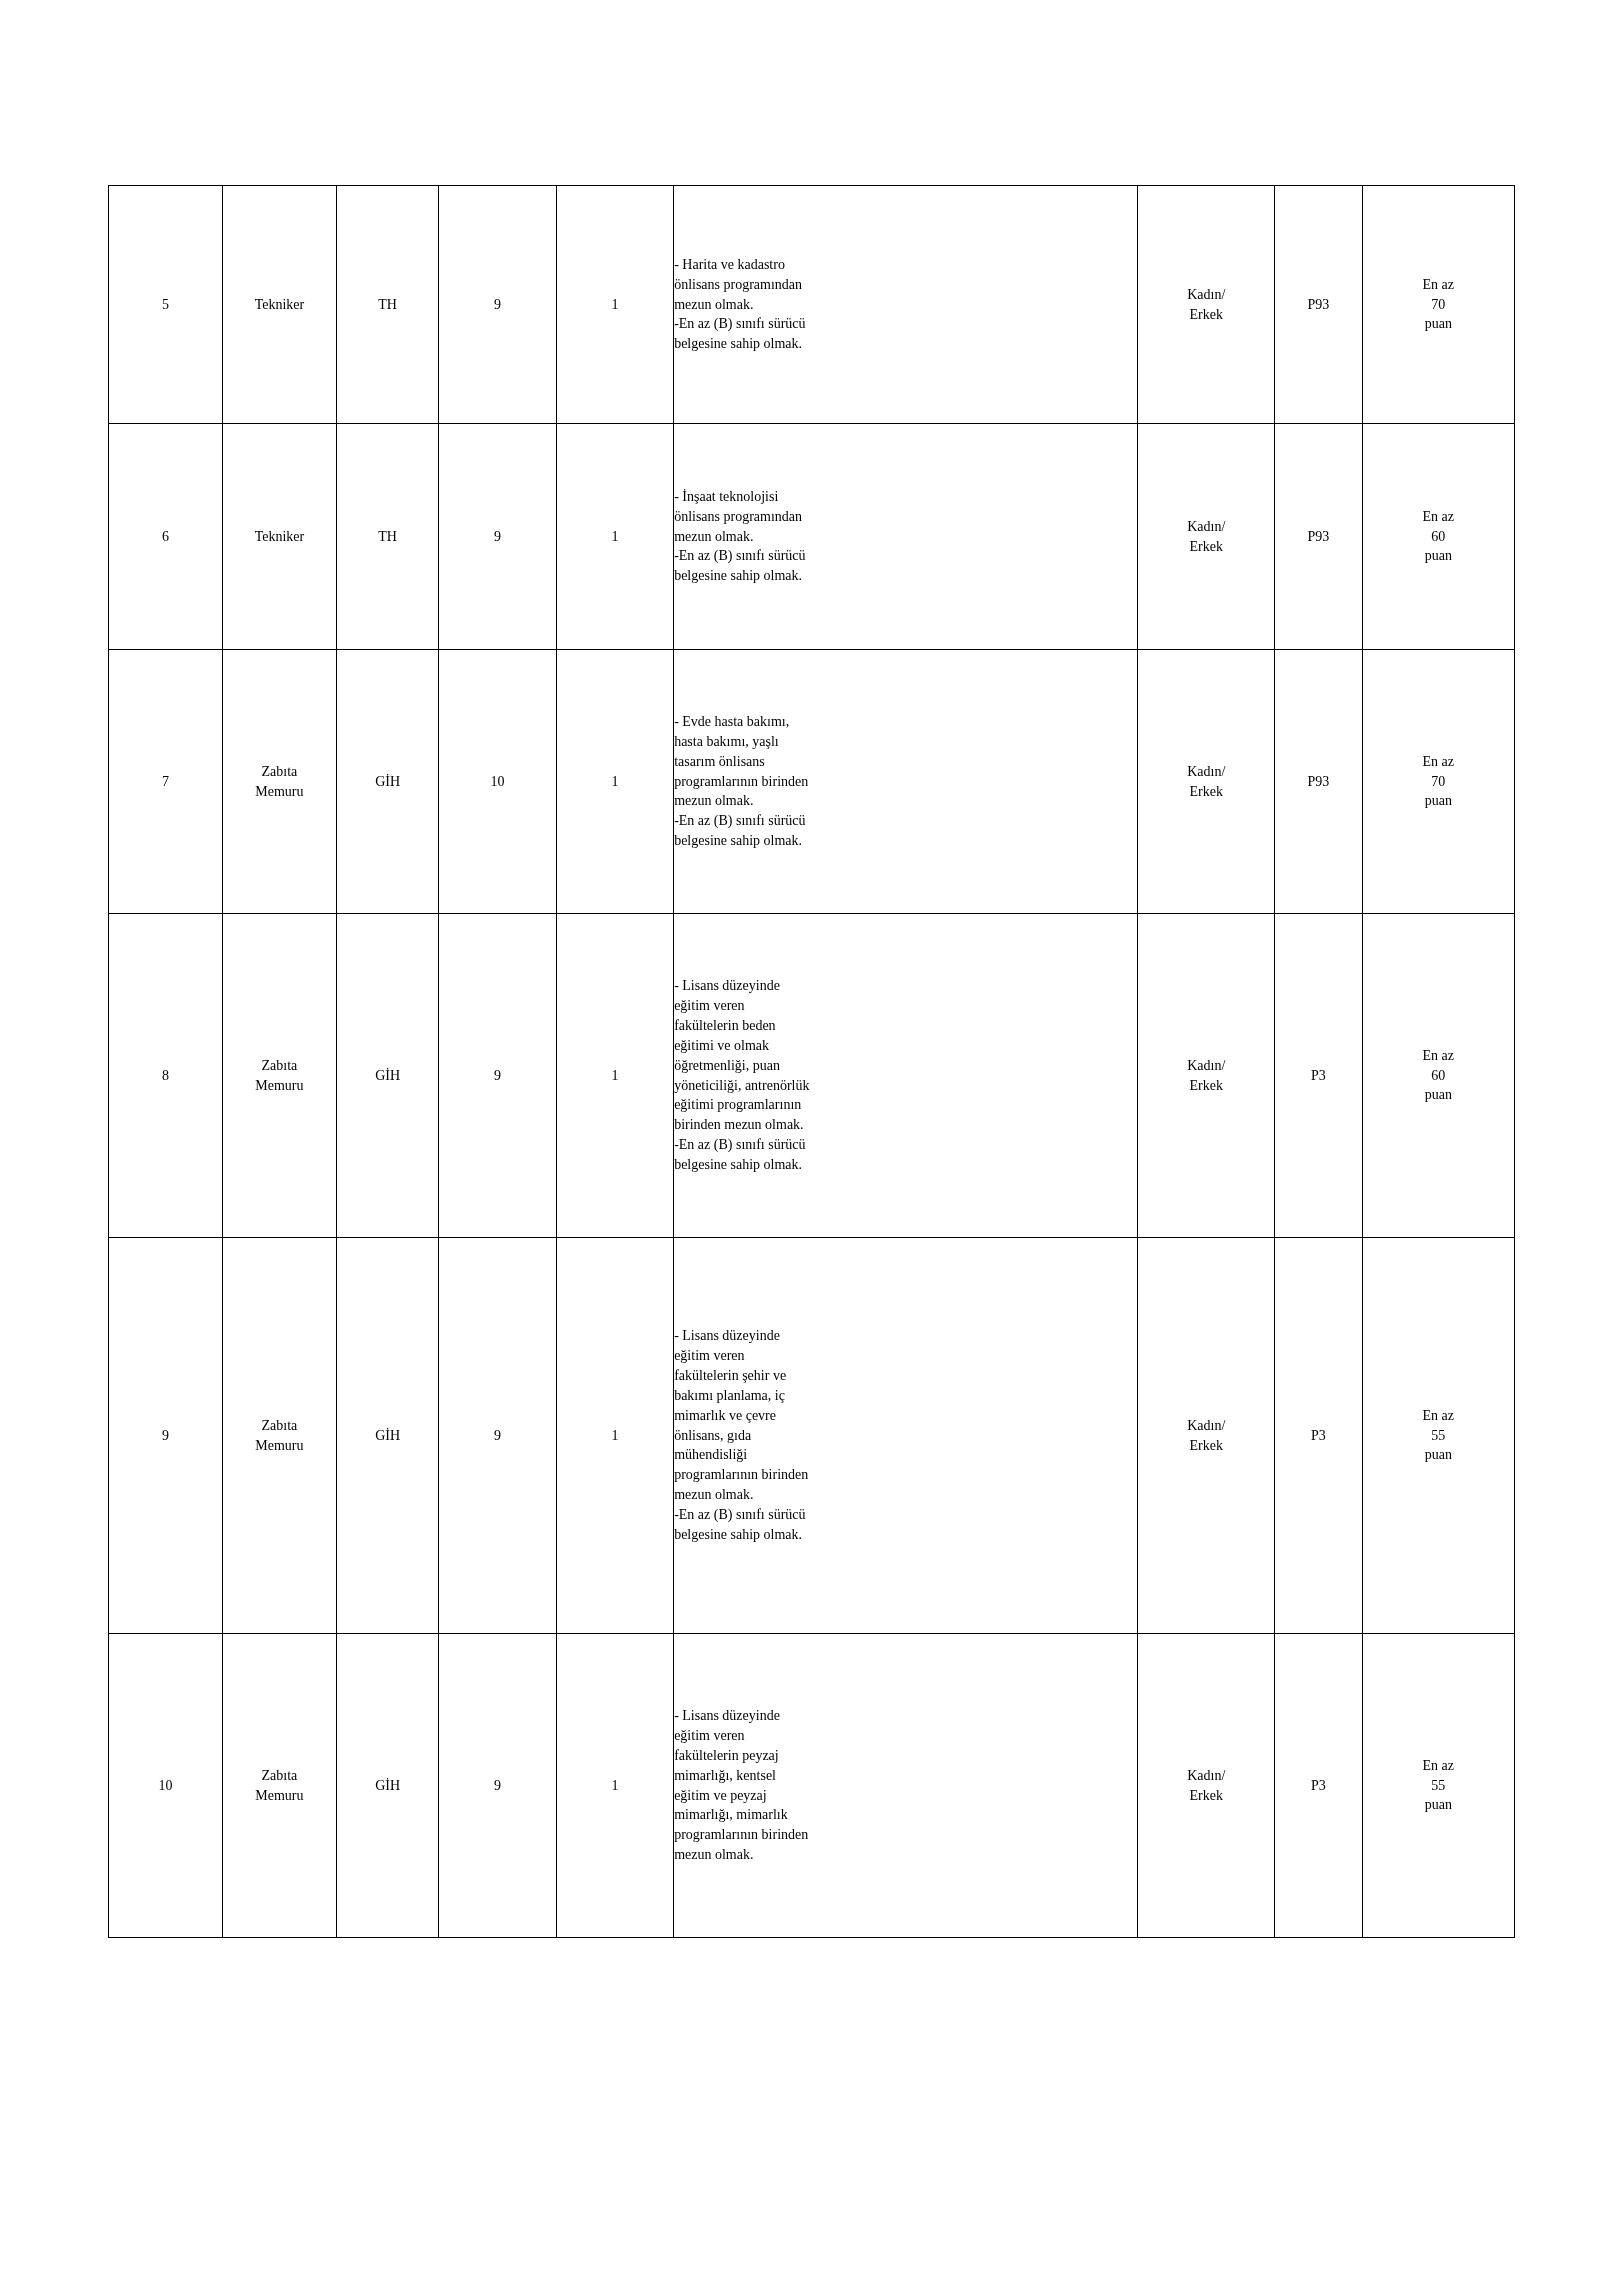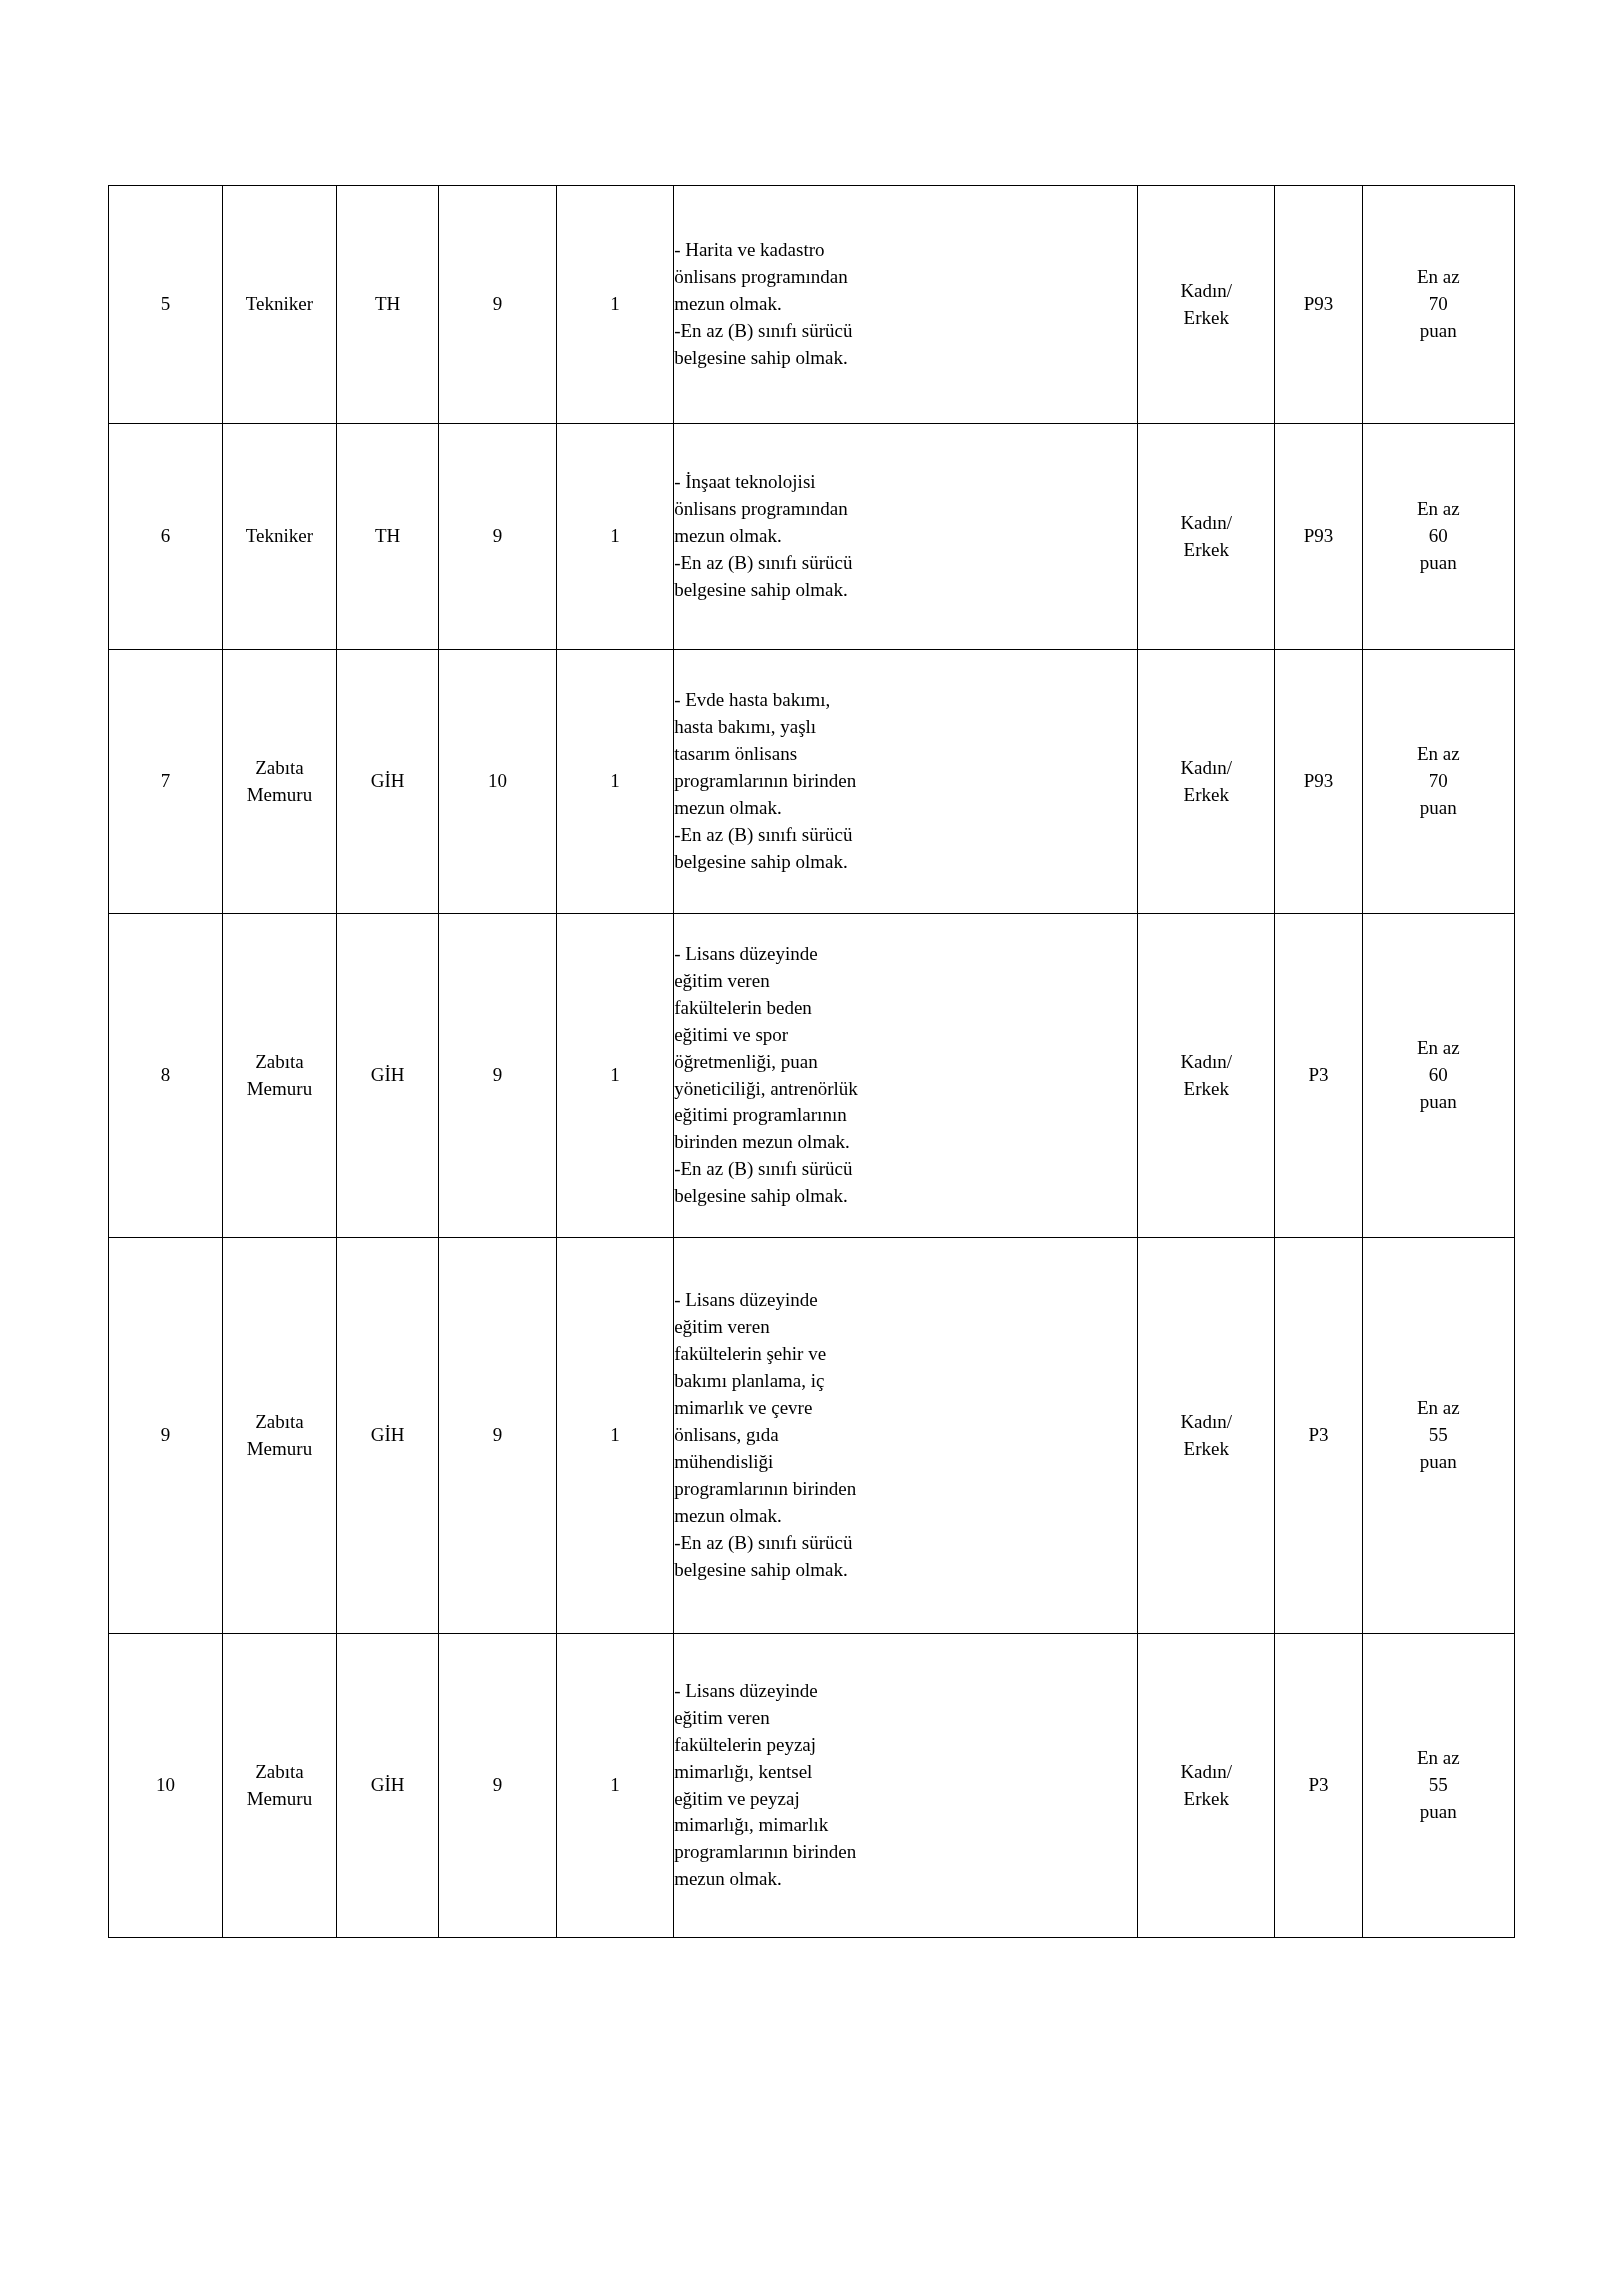--- a/index.html
+++ b/index.html
@@ -32,21 +32,21 @@
   }
   table.cadre {
     border-collapse: collapse;
     width: 1407px;
     table-layout: fixed;
   }
   table.cadre td {
     border: 1.3px solid #000000;
     vertical-align: middle;
     padding: 0;
-    font-size: 19px;
+    font-size: 14px;
     line-height: 1.0;
   }
   
   col.c-no      { width: 98px; }
   col.c-unvan   { width: 98px; }
   col.c-sinif   { width: 88px; }
   col.c-derece  { width: 101px; }
   col.c-adet    { width: 101px; }
   col.c-nitelik { width: 399px; }
   col.c-cinsiyet{ width: 118px; }
@@ -248,21 +248,21 @@
               <span class="line">9</span>
             </td>
             <td class="cell-center">
               <span class="line">1</span>
             </td>
             <td class="cell-nitelik">
               <div class="stack">
                 <span class="line">- Lisans düzeyinde</span>
                 <span class="line">eğitim veren</span>
                 <span class="line">fakültelerin beden</span>
-                <span class="line">eğitimi ve spor</span>
+                <span class="line">eğitimi ve olmak</span>
                 <span class="line">öğretmenliği, puan</span>
                 <span class="line">yöneticiliği, antrenörlük</span>
                 <span class="line">eğitimi programlarının</span>
                 <span class="line">birinden mezun olmak.</span>
                 <span class="line">-En az (B) sınıfı sürücü</span>
                 <span class="line">belgesine sahip olmak.</span>
               </div>
             </td>
             <td class="cell-vtop-mid">
               <div class="stack">

